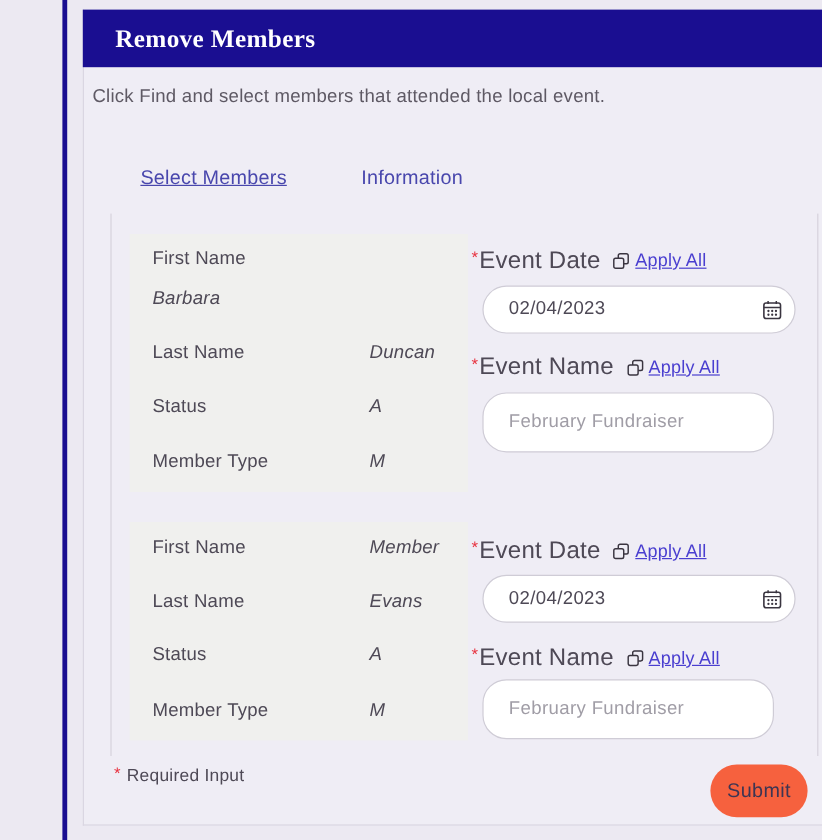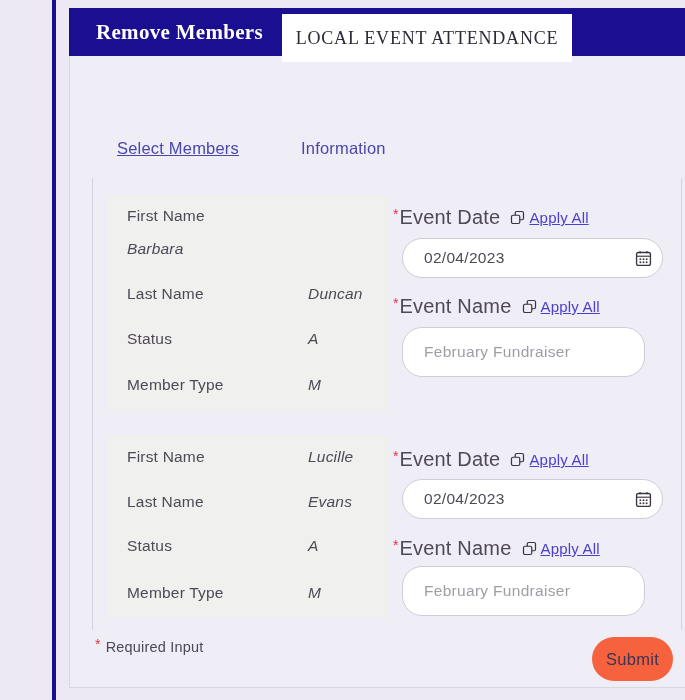--- a/index.html
+++ b/index.html
@@ -72,24 +72,22 @@
 
 <div class="stage">
   <div class="left-strip"></div>
   <div class="right-track"></div>
 
   <div class="card">
 
     <div class="topbar">
       <span class="page-title">Remove Members</span>
     </div>
-    <div class="active-tab">
-      <span>LOCAL EVENT ATTENDANCE</span>
-    </div>
-
+
+    <div class="instruction">Click Find and select members that attended the local event.</div>
 
     <div class="subtab select">Select Members</div>
     <div class="subtab info">Information</div>
 
     <div class="panel">
 
       <div class="member-block mb1">
         <div class="field-label" style="top:12px">First Name</div>
         <div class="field-value wrapped" style="top:45px">Barbara</div>
         <div class="field-label" style="top:90px">Last Name</div>
@@ -139,21 +137,21 @@
             </svg>
         </span>
         <span class="apply-link">Apply All</span>
       </div>
       <div class="pill-input name-pill" style="top:149px">
         <input type="text" class="ghost" placeholder="February Fundraiser" style="">
       </div>
 
       <div class="member-block mb2">
         <div class="field-label" style="top:13px">First Name</div>
-        <div class="field-value" style="top:13px">Lucille</div>
+        <div class="field-value" style="top:13px">Member</div>
         <div class="field-label" style="top:58px">Last Name</div>
         <div class="field-value" style="top:58px">Evans</div>
         <div class="field-label" style="top:102px">Status</div>
         <div class="field-value" style="top:102px">A</div>
         <div class="field-label" style="top:149px">Member Type</div>
         <div class="field-value" style="top:149px">M</div>
       </div>
 
       <div class="event-col-label" style="top:270px">
         <span class="req-star">*</span>

